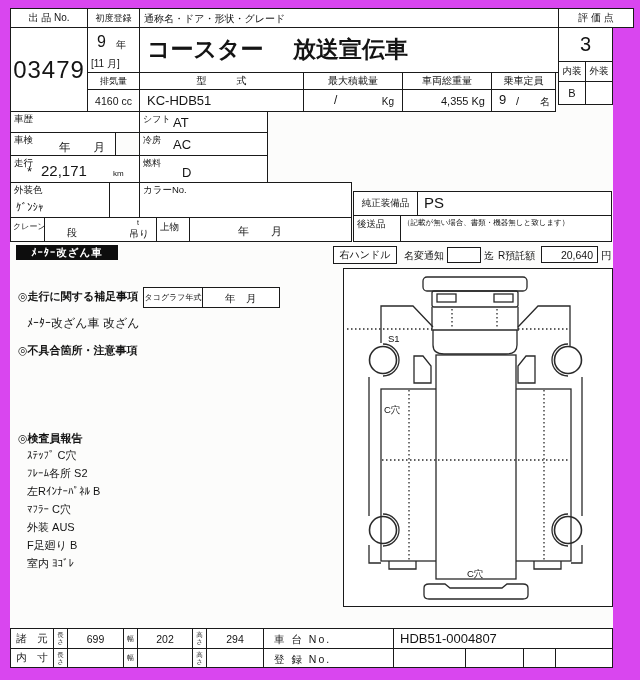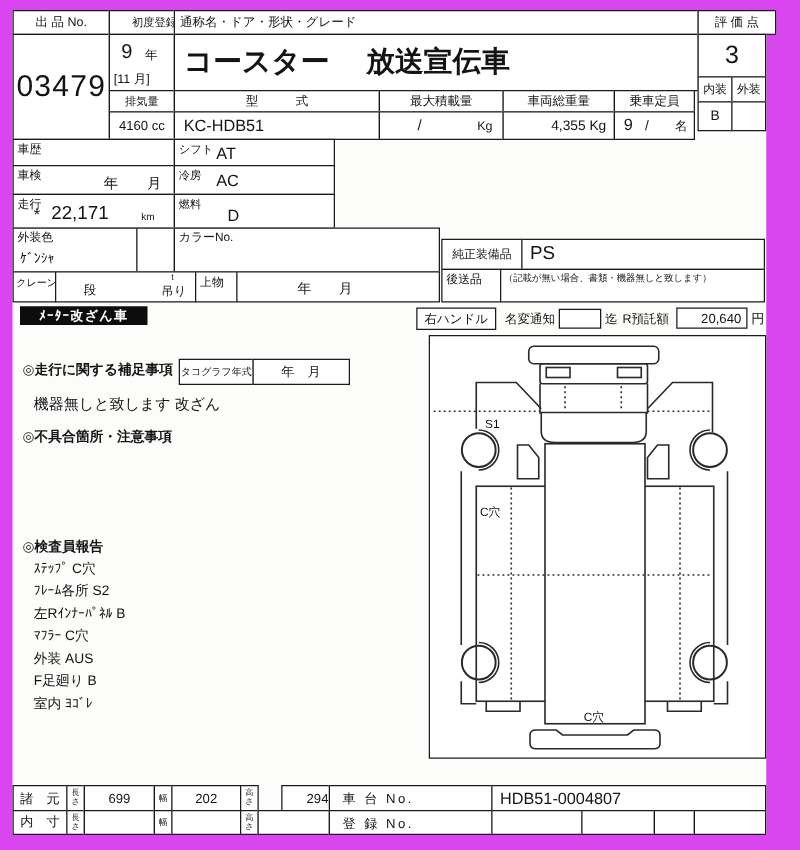--- a/index.html
+++ b/index.html
@@ -18,35 +18,35 @@
 </style>
 </head>
 <body>
 
 <div id="sheet">
   <div id="paper"></div>
 
   <div class="c cen" style="left:10px;top:8px;width:78px;height:20px;font-size:10px;">出 品 No.</div>
   <div class="c cen" style="left:10px;top:27px;width:78px;height:85px;font-size:24px;letter-spacing:1px;">03479</div>
 
-  <div class="c cen" style="left:87px;top:8px;width:73px;height:20px;font-size:9px;">初度登録</div>
+  <div class="c cen" style="left:87px;top:8px;width:53px;height:20px;font-size:9px;">初度登録</div>
   <div class="c" style="left:87px;top:27px;width:53px;height:46px;">
     <span class="t" style="left:9px;top:5px;font-size:16px;">9</span>
     <span class="t" style="left:28px;top:11px;font-size:10px;">年</span>
     <span class="t" style="left:3px;top:30px;font-size:10px;">[11  月]</span>
   </div>
 
   <div class="c" style="left:139px;top:8px;width:420px;height:20px;">
     <span class="t" style="left:4px;top:4px;font-size:10px;">通称名・ドア・形状・グレード</span>
   </div>
   <div class="c" style="left:139px;top:27px;width:420px;height:46px;">
     <span class="t" style="left:7px;top:9px;font-size:23px;font-weight:bold;">コースター　 放送宣伝車</span>
   </div>
 
-  <div class="c cen" style="left:558px;top:8px;width:63px;height:20px;font-size:10px;">評 価 点</div>
+  <div class="c cen" style="left:558px;top:8px;width:76px;height:20px;font-size:10px;">評 価 点</div>
   <div class="c cen" style="left:558px;top:27px;width:55px;height:35px;font-size:20px;">3</div>
   <div class="c cen" style="left:558px;top:61px;width:28px;height:21px;font-size:9.5px;">内装</div>
   <div class="c cen" style="left:585px;top:61px;width:28px;height:21px;font-size:9.5px;">外装</div>
   <div class="c cen" style="left:558px;top:81px;width:28px;height:24px;font-size:11px;">B</div>
   <div class="c cen" style="left:585px;top:81px;width:28px;height:24px;font-size:11px;"></div>
 
   <div class="c cen" style="left:87px;top:72px;width:53px;height:18px;font-size:9px;">排気量</div>
   <div class="c cen" style="left:87px;top:89px;width:53px;height:23px;font-size:10.5px;">4160 cc</div>
 
   <div class="c cen" style="left:139px;top:72px;width:165px;height:18px;font-size:10px;">型　　　式</div>
@@ -73,21 +73,21 @@
   </div>
 
   <div class="c" style="left:10px;top:111px;width:130px;height:22px;">
     <span class="lab" style="font-size:9.5px;">車歴</span>
   </div>
   <div class="c" style="left:139px;top:111px;width:129px;height:22px;">
     <span class="lab" style="font-size:9px;">シフト</span>
     <span class="t" style="left:33px;top:4px;font-size:13px;">AT</span>
   </div>
 
-  <div class="c" style="left:10px;top:132px;width:130px;height:24px;">
+  <div class="c" style="left:10px;top:132px;width:106px;height:24px;">
     <span class="lab" style="font-size:9.5px;">車検</span>
     <span class="t" style="right:10px;top:8px;font-size:11.5px;">年　　月</span>
   </div>
   <div class="c" style="left:139px;top:132px;width:129px;height:24px;">
     <span class="lab" style="font-size:9px;">冷房</span>
     <span class="t" style="left:33px;top:5px;font-size:13px;">AC</span>
   </div>
 
   <div class="c" style="left:10px;top:155px;width:130px;height:28px;">
     <span class="lab" style="font-size:9.5px;">走行</span>
@@ -148,21 +148,21 @@
   <div class="c" style="left:541px;top:246px;width:57px;height:17px;">
     <span class="t" style="right:4px;top:3px;font-size:10.5px;">20,640</span>
   </div>
   <span class="t" style="left:601px;top:250px;font-size:10.5px;">円</span>
 
   <span class="t" style="left:18px;top:290px;font-size:11px;font-weight:bold;text-align:center;">◎走行に関する補足事項</span>
   <div class="c cen" style="left:143px;top:287px;width:60px;height:21px;font-size:8px;">タコグラフ年式</div>
   <div class="c" style="left:202px;top:287px;width:78px;height:21px;">
     <span class="t" style="left:22px;top:5px;font-size:10.5px;">年　月</span>
   </div>
-  <span class="t" style="left:27px;top:317px;font-size:12px;">機器無しと致します 改ざん</span>
+  <span class="t" style="left:27px;top:317px;font-size:12px;">ﾒｰﾀｰ改ざん車 改ざん</span>
   <span class="t" style="left:18px;top:344px;font-size:11px;font-weight:bold;">◎不具合箇所・注意事項</span>
   <span class="t" style="left:18px;top:432px;font-size:11px;font-weight:bold;">◎検査員報告</span>
   <span class="t" style="left:27px;top:449px;font-size:11px;">ｽﾃｯﾌﾟ C穴</span>
   <span class="t" style="left:27px;top:467px;font-size:11px;">ﾌﾚｰﾑ各所 S2</span>
   <span class="t" style="left:27px;top:485px;font-size:11px;">左Rｲﾝﾅｰﾊﾟﾈﾙ B</span>
   <span class="t" style="left:27px;top:503px;font-size:11px;">ﾏﾌﾗｰ C穴</span>
   <span class="t" style="left:27px;top:521px;font-size:11px;">外装 AUS</span>
   <span class="t" style="left:27px;top:539px;font-size:11px;">F足廻り B</span>
   <span class="t" style="left:27px;top:557px;font-size:11px;">室内 ﾖｺﾞﾚ</span>
 
@@ -223,21 +223,21 @@
     <div class="vsmall" style="position:absolute;top:3px;">長</div>
     <div class="vsmall" style="position:absolute;top:10px;">さ</div>
   </div>
   <div class="c cen" style="left:67px;top:628px;width:57px;height:21px;font-size:10.5px;">699</div>
   <div class="c cen" style="left:123px;top:628px;width:15px;height:21px;font-size:7px;">幅</div>
   <div class="c cen" style="left:137px;top:628px;width:56px;height:21px;font-size:10.5px;">202</div>
   <div class="c" style="left:192px;top:628px;width:15px;height:21px;">
     <div class="vsmall" style="position:absolute;top:3px;">高</div>
     <div class="vsmall" style="position:absolute;top:10px;">さ</div>
   </div>
-  <div class="c cen" style="left:206px;top:628px;width:58px;height:21px;font-size:10.5px;margin-left:19px;">294</div>
+  <div class="c cen" style="left:206px;top:628px;width:58px;height:21px;font-size:10.5px;">294</div>
   <div class="c" style="left:263px;top:628px;width:131px;height:21px;">
     <span class="t" style="left:10px;top:5px;font-size:10.5px;letter-spacing:2px;">車 台 No.</span>
   </div>
   <div class="c" style="left:393px;top:628px;width:220px;height:21px;">
     <span class="t" style="left:6px;top:3px;font-size:13px;">HDB51-0004807</span>
   </div>
 
   <div class="c cen" style="left:10px;top:648px;width:44px;height:20px;font-size:10.5px;">内　寸</div>
   <div class="c" style="left:53px;top:648px;width:15px;height:20px;">
     <div class="vsmall" style="position:absolute;top:3px;">長</div>

